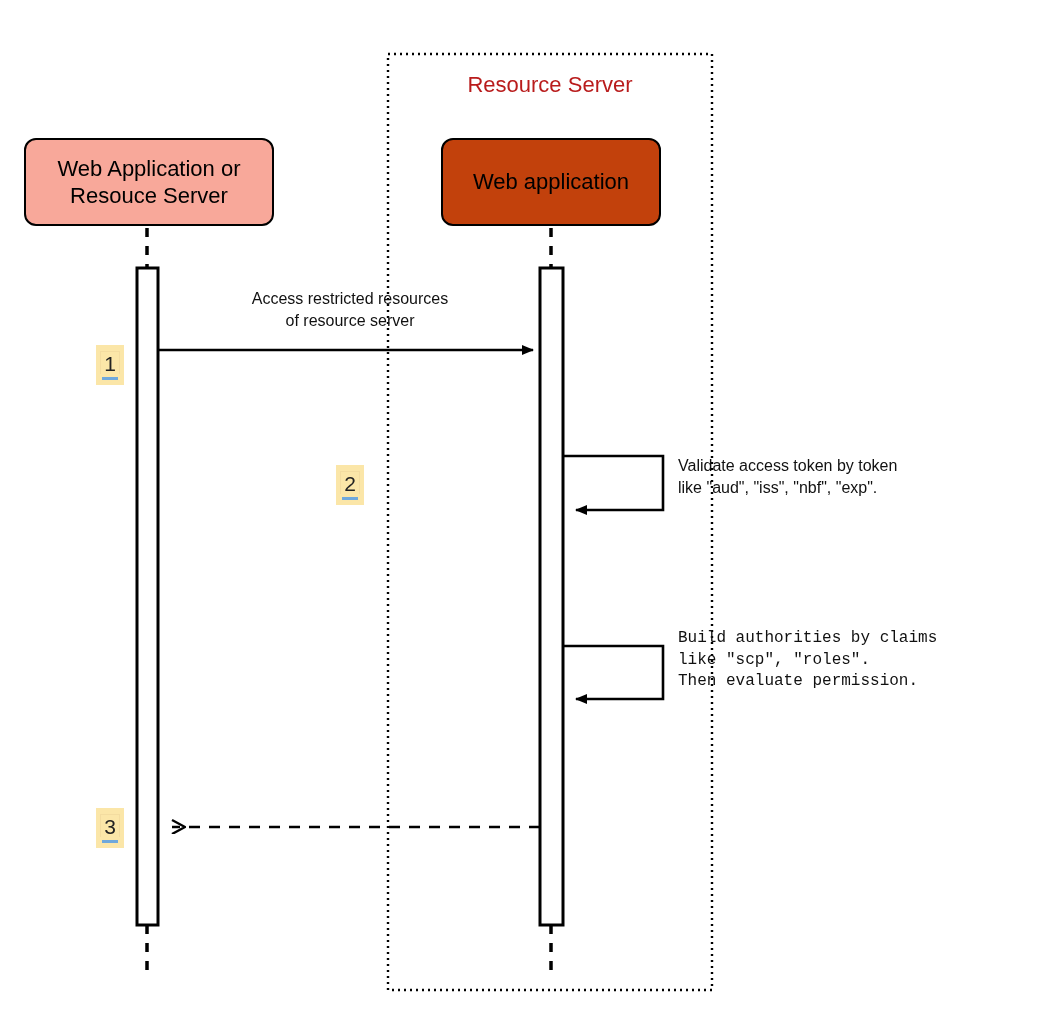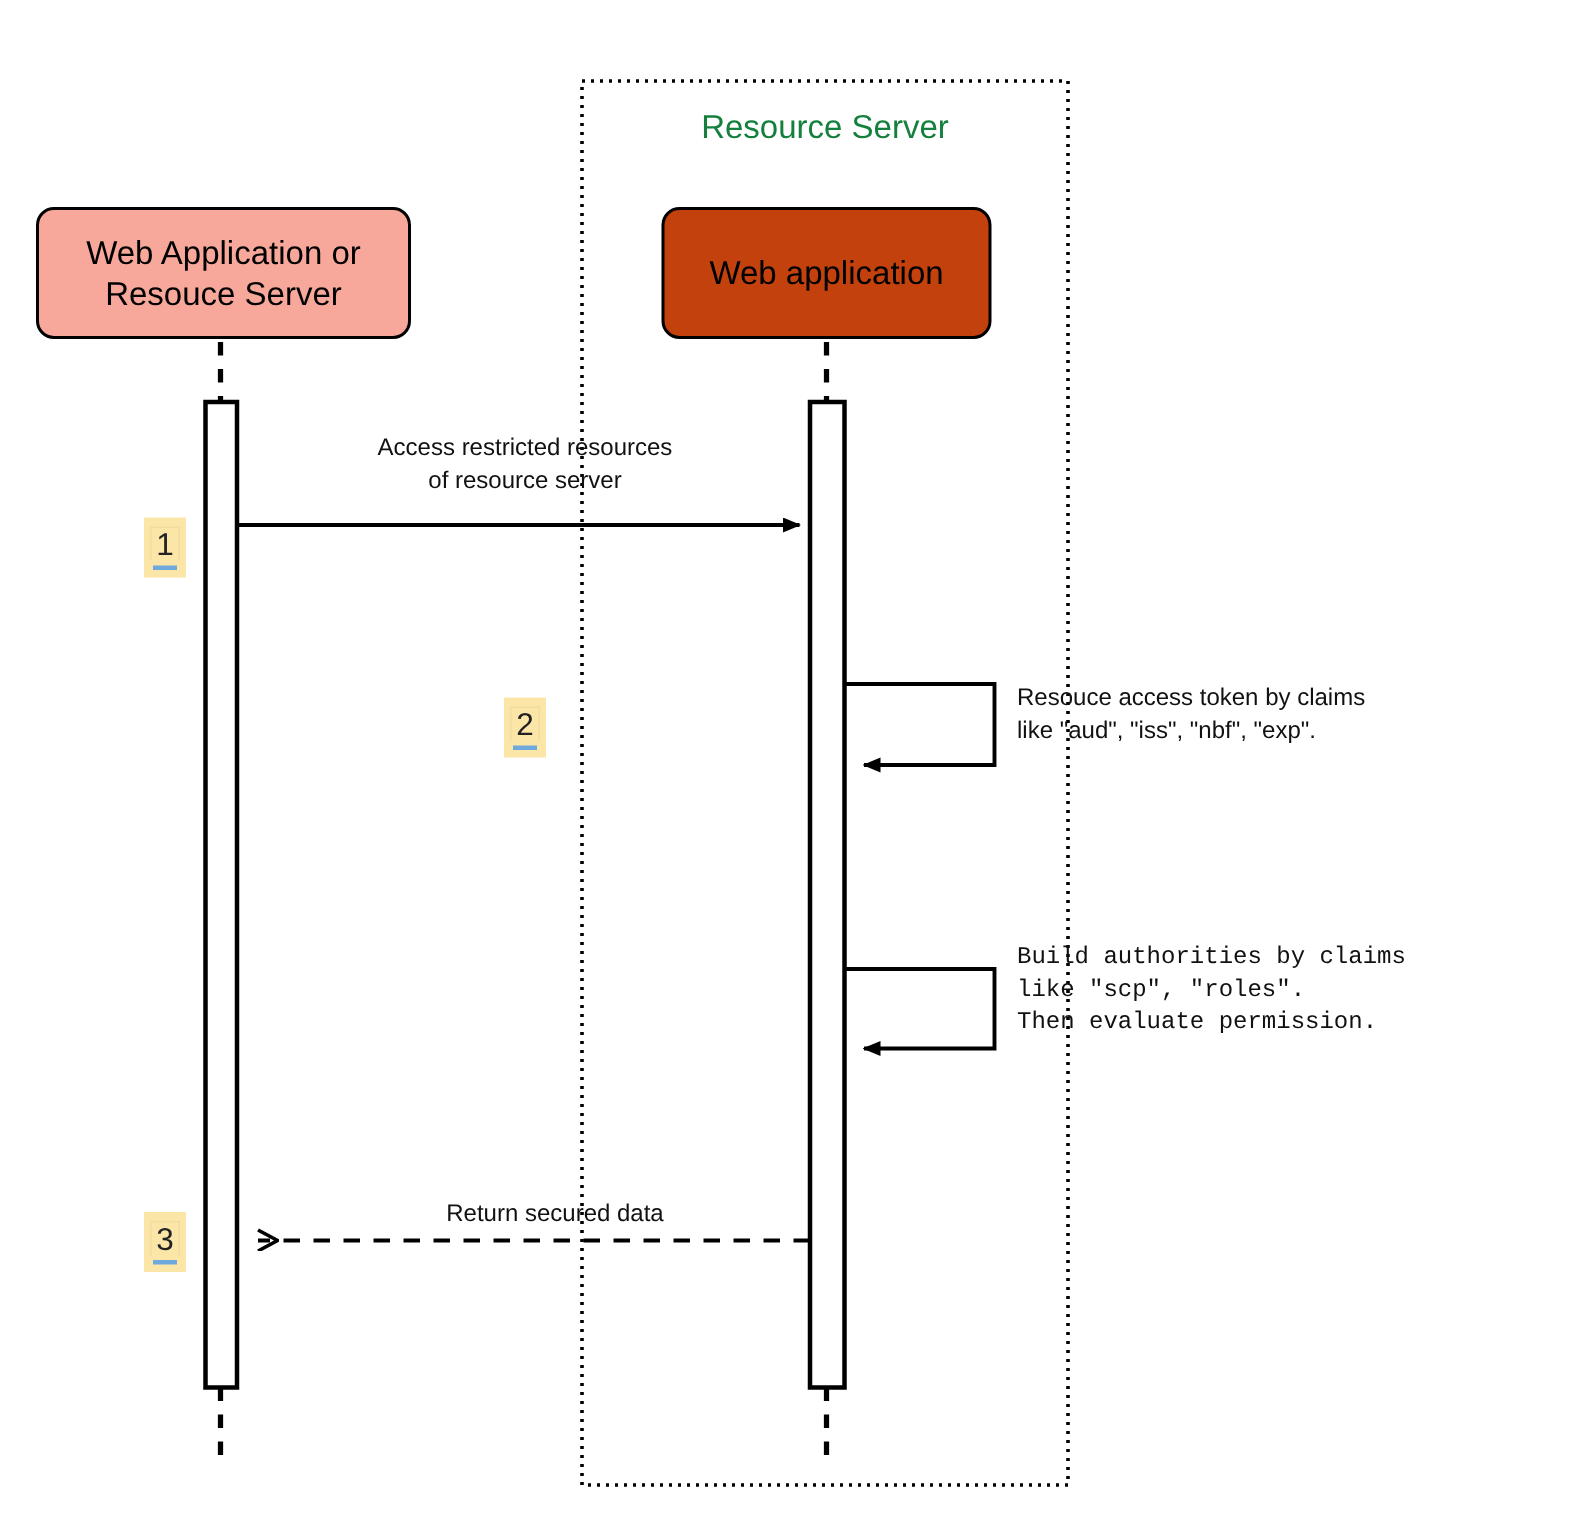--- a/index.html
+++ b/index.html
@@ -54,21 +54,21 @@
     width: 220px;
     height: 88px;
   }
   .frame-title {
     position: absolute;
     left: 388px;
     top: 72px;
     width: 324px;
     text-align: center;
     font-size: 22px;
-    color: #15803d;
+    color: #b91c1c;
   }
   .msg-label {
     position: absolute;
     font-size: 16px;
     color: #000000;
     line-height: 1.35;
     white-space: pre-line;
     color: #111111;
   }
   #message-label-1 {
@@ -161,28 +161,27 @@
   <div class="frame-title">Resource Server</div>
 
   <div class="node-box" id="participant-box-client" style="background:#F8A89A;">Web Application or
 Resouce Server</div>
 
   <div class="node-box" id="participant-box-server" style="background:#c2410c;">Web application</div>
 
   <div class="msg-label" id="message-label-1">Access restricted resources
 of resource server</div>
 
-  <div class="msg-label" id="message-label-2">Resouce access token by claims
+  <div class="msg-label" id="message-label-2">Validate access token by token
 like "aud", "iss", "nbf", "exp".</div>
 
   <div class="msg-label" id="message-label-3">Build authorities by claims
 like "scp", "roles".
 Then evaluate permission.</div>
 
-  <div class="msg-label" id="message-label-4">Return secured data</div>
 
   <div class="step-badge" id="step-badge-1">
     <span class="digit">1</span>
     <span class="bar"></span>
   </div>
 
   <div class="step-badge" id="step-badge-2">
     <span class="digit">2</span>
     <span class="bar"></span>
   </div>

